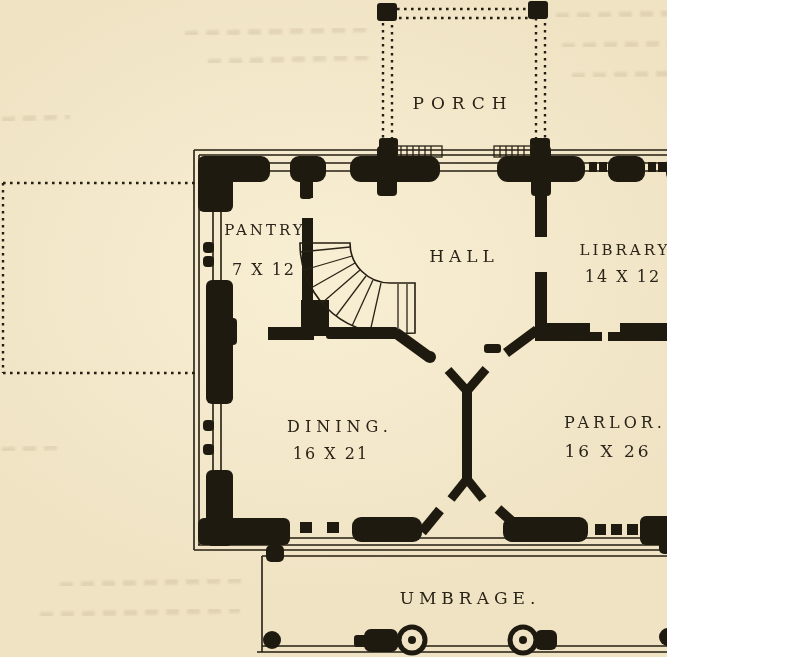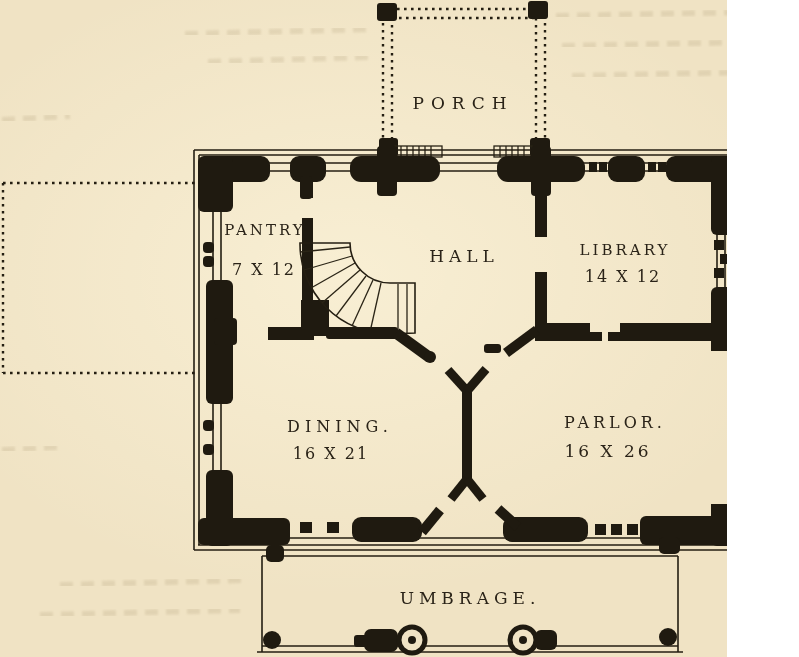--- a/index.html
+++ b/index.html
@@ -1,18 +1,18 @@
 <!DOCTYPE html>
 <html><head>
 <meta charset="utf-8">
 <style>
   html,body{margin:0;padding:0;}
   #page{
     position:relative;
-    width:727px;height:657px;
+    width:667px;height:657px;
     background:
       radial-gradient(ellipse 90% 70% at 48% 42%, rgba(255,248,224,.55), rgba(0,0,0,0) 70%),
       radial-gradient(ellipse 140% 120% at 50% 50%, #f0e3c4 55%, #e4d5b0 100%),
       #ecdfbe;
     overflow:hidden;
     font-family:"DejaVu Serif","Liberation Serif",serif;
   }
   svg{position:absolute;left:0;top:0;}
   .ink{fill:#1f1a10;}
   .thin{stroke:#241e12;stroke-width:1.6;fill:none;}

